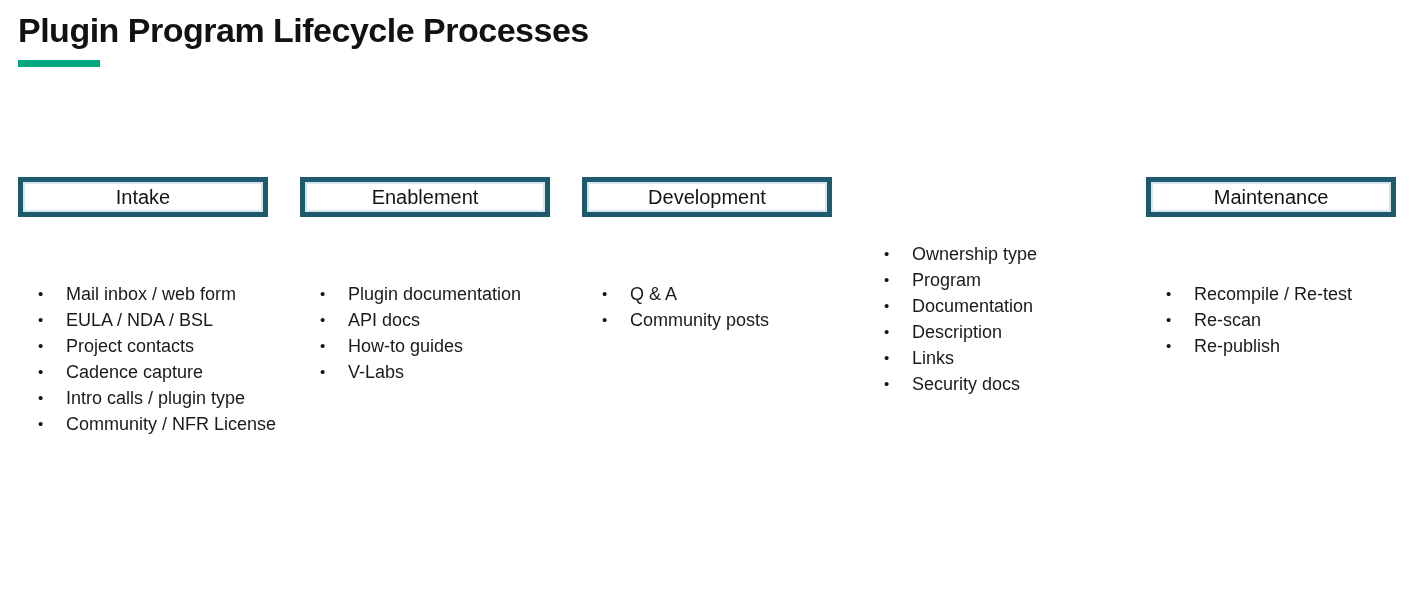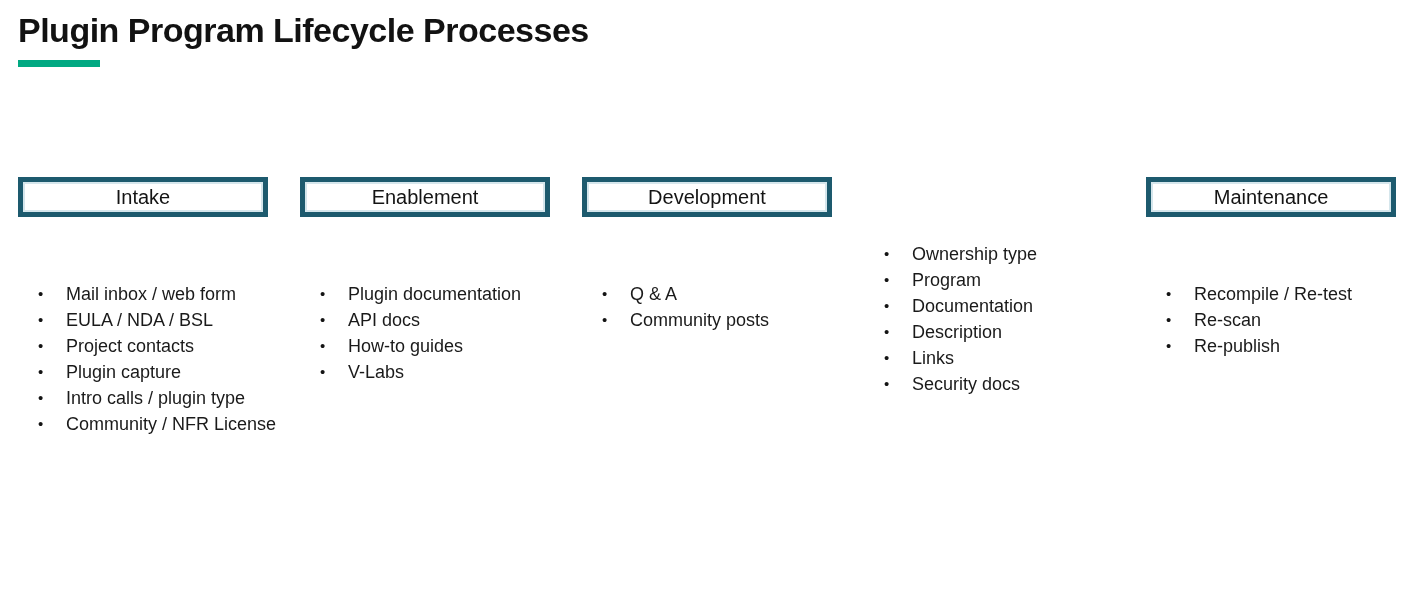--- a/index.html
+++ b/index.html
@@ -92,21 +92,21 @@
   <div class="title-accent-bar"></div>
 
   <div class="columns">
 
     <div class="column">
       <div class="stage-header">Intake</div>
       <ul class="stage-list">
         <li><span>Mail inbox / web form</span></li>
         <li><span>EULA / NDA / BSL</span></li>
         <li><span>Project contacts</span></li>
-        <li><span>Plugin capture</span></li>
+        <li><span>Cadence capture</span></li>
         <li><span>Intro calls / plugin type</span></li>
         <li><span>Community / NFR License</span></li>
       </ul>
     </div>
 
     <div class="column">
       <div class="stage-header">Enablement</div>
       <ul class="stage-list">
         <li><span>Plugin documentation</span></li>
         <li><span>API docs</span></li>

